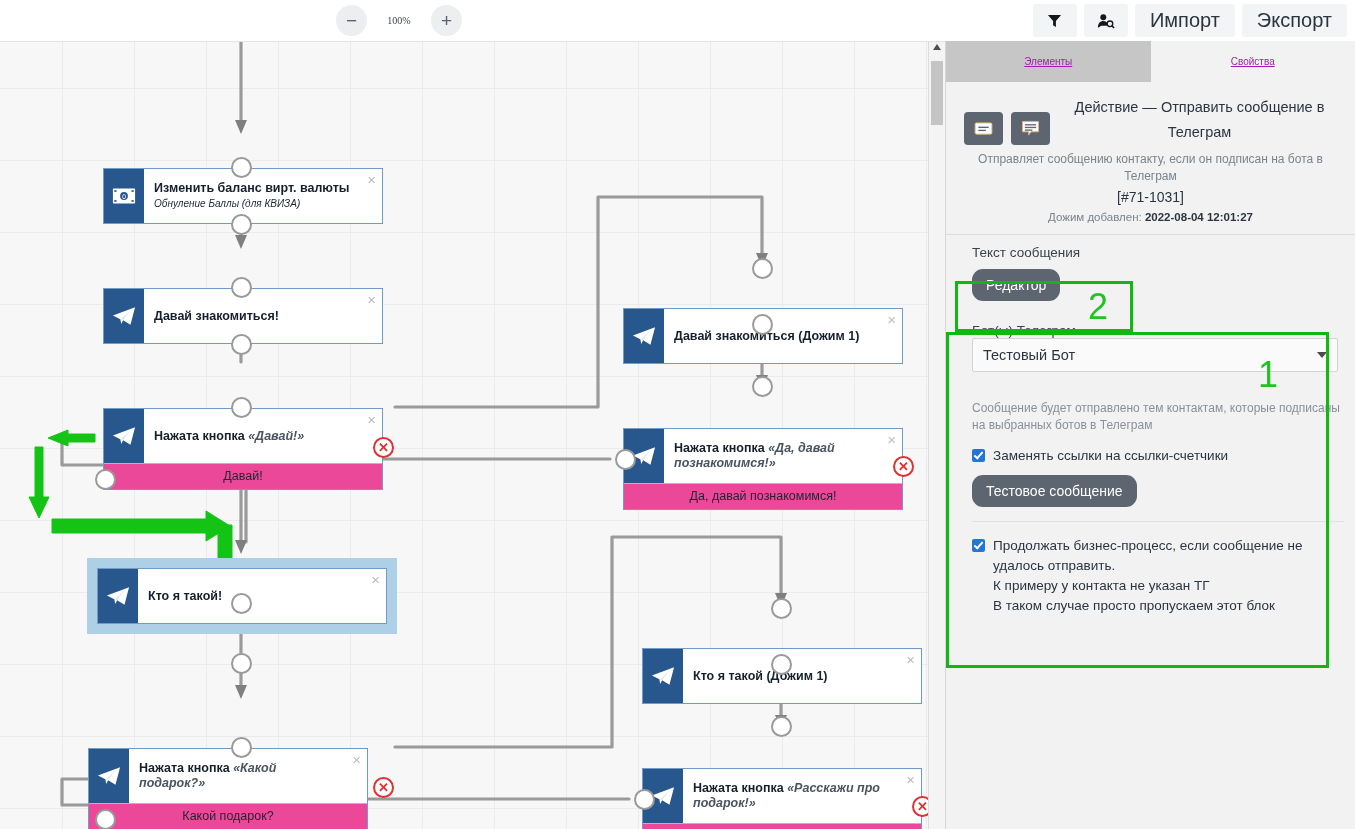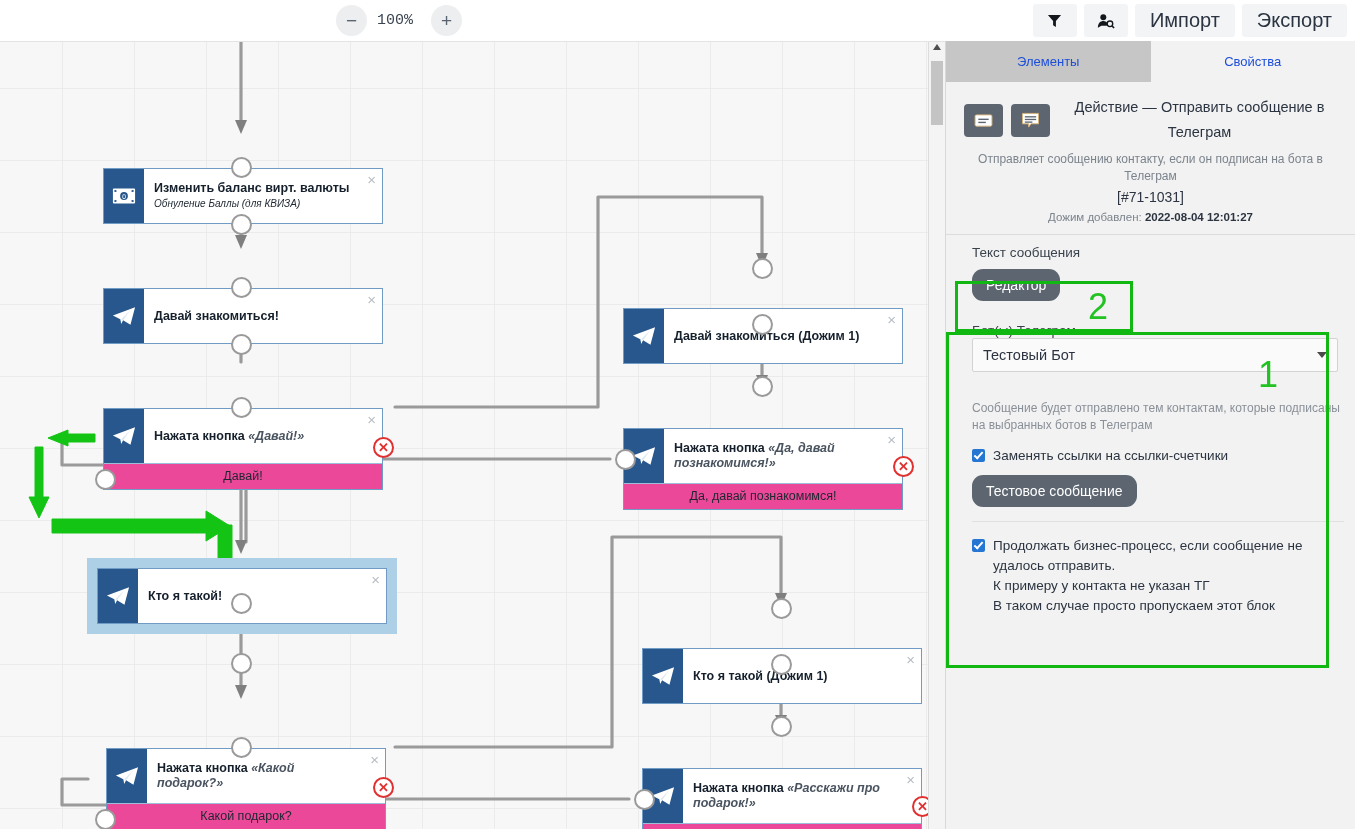--- a/index.html
+++ b/index.html
@@ -22,22 +22,22 @@
     display:flex;align-items:center;gap:10px;
   }
   .zoom-btn{
     width:31px;height:31px;border-radius:50%;
     background:#eceef0;border:none;
     color:#5a6470;font-size:19px;line-height:29px;text-align:center;
     cursor:pointer;font-family:"Liberation Sans",sans-serif;
     padding:0;
   }
   .zoom-level{
-    font-size:15px;color:#3b4450;min-width:44px;
-    font-family:Liberation Mono, monospace;
+    font-size:10px;color:#3b4450;min-width:44px;text-align:center;
+    font-family:Liberation Serif, serif;
   }
   .top-right{
     position:absolute;right:8px;top:4px;
     display:flex;align-items:center;gap:7px;
   }
   .tb-icon-btn{
     width:44px;height:33px;background:#f2f4f6;border:none;border-radius:3px;
     display:flex;align-items:center;justify-content:center;cursor:pointer;
   }
   .tb-btn{
@@ -125,29 +125,29 @@
   }
   
   .rpanel{
     position:absolute;left:945px;top:41px;width:410px;height:788px;
     background:#f2f2f2;border-left:1px solid #d8d8d8;box-sizing:border-box;
     overflow:hidden;
   }
   .rp-tabs{display:flex;height:41px;}
   .rp-tab{
     flex:1;display:flex;align-items:center;justify-content:center;
-    font-size:13px;color:#1d4ed8;cursor:pointer;
+    font-size:10px;color:#a21caf;cursor:pointer;text-decoration:underline;
   }
   .rp-tab.inactive{background:#c6c6c6;}
   .rp-tab.active{background:#f2f2f2;}
   .rp-head{
     background:#f2f2f2;padding:13px 18px 11px;border-bottom:1px solid #dcdcdc;
     text-align:center;
   }
-  .rp-head-top{display:flex;align-items:center;gap:8px;justify-content:flex-start;}
+  .rp-head-top{display:flex;align-items:flex-end;gap:8px;justify-content:flex-start;}
   .rp-ico{
     width:39px;height:33px;background:#5c6570;border-radius:4px;
     display:flex;align-items:center;justify-content:center;flex:0 0 auto;
     cursor:pointer;
   }
   .rp-title{
     flex:1;font-size:14.5px;color:#2b3440;line-height:25px;text-align:center;
     padding-left:4px;
   }
   .rp-desc{font-size:12px;color:#7b838c;line-height:17px;margin-top:6px;}
@@ -395,21 +395,21 @@
       </div>
       <div class="node-title">
         <div class="nt-main">Кто я такой (Дожим 1)</div>
       </div>
       <span class="node-x">×</span>
     </div>
   </div>
   <div class="port" style="left:771px;top:556px;"></div>
   <div class="port" style="left:771px;top:612px;"></div>
 
-  <div class="node" style="left:106px;top:706px;width:280px;">
+  <div class="node" style="left:88px;top:706px;width:280px;">
     <div class="node-head">
       <div class="node-ico">
         <svg width="24" height="21" viewBox="0 0 26 22">
             <polygon points="1,10 25,1 20,20 12,15 10,19 9,14" fill="#ffffff"></polygon>
             <polygon points="10,14 20,4 12,15" fill="#dfe8f1"></polygon>
           </svg>
       </div>
       <div class="node-title">
         <div class="nt-main"><span>Нажата кнопка </span><span class="q">«Какой подарок?»</span></div>
       </div>

